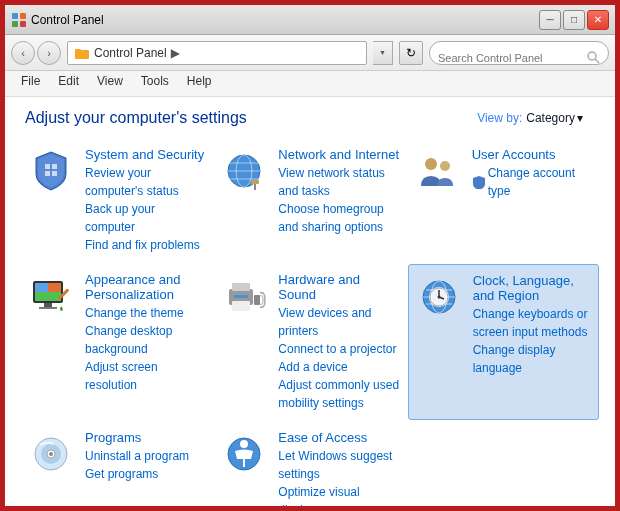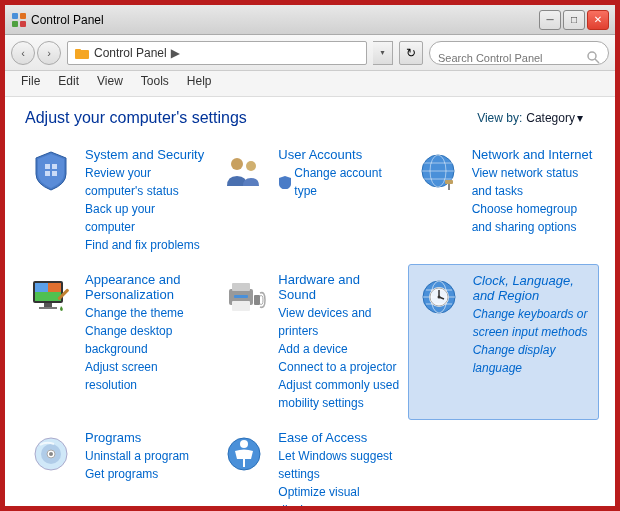--- a/index.html
+++ b/index.html
@@ -196,21 +196,21 @@
 
     .view-by {
       display: flex;
       align-items: center;
       gap: 4px;
       font-size: 12px;
       color: #333;
     }
 
     .view-by-label {
-      color: #0c4a6e;
+      color: #3b82f6;
     }
 
     .view-by-value {
       color: #0f172a;
       cursor: pointer;
       display: flex;
       align-items: center;
       gap: 2px;
     }
 
@@ -227,21 +227,20 @@
       align-items: flex-start;
       padding: 8px 6px;
       gap: 10px;
       border-radius: 3px;
       cursor: pointer;
     }
 
     .category-item.highlighted {
       background: #cfe0f5;
       border: 1px solid #7aace8;
-      font-style: italic;
     }
 
     .cat-icon {
       width: 48px;
       height: 48px;
       flex-shrink: 0;
       display: flex;
       align-items: center;
       justify-content: center;
     }
@@ -358,20 +357,41 @@
           <span class="cat-link">Review your computer's status</span>
           <span class="cat-link">Back up your computer</span>
           <span class="cat-link">Find and fix problems</span>
         </div>
       </div>
 
       <div class="category-item">
         <div class="cat-icon">
           <svg width="46" height="46">
 
+            <circle cx="23" cy="23" r="16" fill="#4a90d9" stroke="#2a70b9" stroke-width="1"></circle>
+            <ellipse cx="23" cy="23" rx="8" ry="16" fill="none" stroke="#ffffff" stroke-width="1" opacity="0.5"></ellipse>
+            <line x1="7" y1="23" x2="39" y2="23" stroke="#ffffff" stroke-width="1" opacity="0.5"></line>
+            <line x1="9" y1="15" x2="37" y2="15" stroke="#ffffff" stroke-width="1" opacity="0.5"></line>
+            <line x1="9" y1="31" x2="37" y2="31" stroke="#ffffff" stroke-width="1" opacity="0.5"></line>
+
+            <rect x="30" y="32" width="8" height="4" fill="#c0a060" rx="1"></rect>
+            <line x1="34" y1="36" x2="34" y2="42" stroke="#888" stroke-width="2"></line>
+          </svg>
+        </div>
+        <div class="cat-text">
+          <div class="cat-title">Network and Internet</div>
+          <span class="cat-link">View network status and tasks</span>
+          <span class="cat-link">Choose homegroup and sharing options</span>
+        </div>
+      </div>
+
+      <div class="category-item">
+        <div class="cat-icon">
+          <svg width="46" height="46">
+
             <circle cx="16" cy="16" r="6" fill="#c8a060"></circle>
             <path d="M6 38 Q6 28 16 28 Q26 28 26 38" fill="#4a70b0"></path>
             <circle cx="30" cy="18" r="5" fill="#d0b070"></circle>
             <path d="M22 38 Q22 30 30 30 Q38 30 38 38" fill="#5a7ec0"></path>
           </svg>
         </div>
         <div class="cat-text">
           <div class="cat-title">User Accounts</div>
           <div style="display:flex; align-items:center; gap:3px;">
             <svg width="14" height="14">
@@ -379,41 +399,20 @@
             </svg>
             <span class="cat-link">Change account type</span>
           </div>
         </div>
       </div>
 
       <div class="category-item">
         <div class="cat-icon">
           <svg width="46" height="46">
 
-            <circle cx="23" cy="23" r="16" fill="#4a90d9" stroke="#2a70b9" stroke-width="1"></circle>
-            <ellipse cx="23" cy="23" rx="8" ry="16" fill="none" stroke="#ffffff" stroke-width="1" opacity="0.5"></ellipse>
-            <line x1="7" y1="23" x2="39" y2="23" stroke="#ffffff" stroke-width="1" opacity="0.5"></line>
-            <line x1="9" y1="15" x2="37" y2="15" stroke="#ffffff" stroke-width="1" opacity="0.5"></line>
-            <line x1="9" y1="31" x2="37" y2="31" stroke="#ffffff" stroke-width="1" opacity="0.5"></line>
-
-            <rect x="30" y="32" width="8" height="4" fill="#c0a060" rx="1"></rect>
-            <line x1="34" y1="36" x2="34" y2="42" stroke="#888" stroke-width="2"></line>
-          </svg>
-        </div>
-        <div class="cat-text">
-          <div class="cat-title">Network and Internet</div>
-          <span class="cat-link">View network status and tasks</span>
-          <span class="cat-link">Choose homegroup and sharing options</span>
-        </div>
-      </div>
-
-      <div class="category-item">
-        <div class="cat-icon">
-          <svg width="46" height="46">
-
             <rect x="5" y="8" width="30" height="22" fill="#333" rx="2"></rect>
             <rect x="7" y="10" width="26" height="18" fill="#4a90d9"></rect>
             <rect x="7" y="10" width="13" height="9" fill="#5ba0e9"></rect>
             <rect x="20" y="10" width="13" height="9" fill="#e07030"></rect>
             <rect x="7" y="19" width="26" height="9" fill="#50c050"></rect>
             <rect x="16" y="30" width="8" height="4" fill="#555"></rect>
             <rect x="11" y="34" width="18" height="2" fill="#777"></rect>
 
             <rect x="28" y="20" width="14" height="3" fill="#c08030" rx="1" transform="rotate(-45 35 21)"></rect>
             <path d="M33 33 Q36 36 34 38 Q32 38 32 36 Z" fill="#4a9030"></path>
@@ -437,22 +436,22 @@
             <rect x="13" y="22" width="14" height="3" fill="#4a90d9" rx="1"></rect>
 
             <rect x="33" y="22" width="6" height="10" fill="#888" rx="1"></rect>
             <path d="M39 20 Q44 18 44 27 Q44 36 39 34" fill="none" stroke="#aaa" stroke-width="1.5"></path>
             <path d="M39 23 Q42 21 42 27 Q42 33 39 31" fill="none" stroke="#aaa" stroke-width="1"></path>
           </svg>
         </div>
         <div class="cat-text">
           <div class="cat-title">Hardware and Sound</div>
           <span class="cat-link">View devices and printers</span>
+          <span class="cat-link">Connect to a projector</span>
           <span class="cat-link">Add a device</span>
-          <span class="cat-link">Connect to a projector</span>
           <span class="cat-link">Adjust commonly used mobility settings</span>
         </div>
       </div>
 
       <div class="category-item highlighted">
         <div class="cat-icon">
           <svg width="46" height="46">
 
             <circle cx="23" cy="23" r="16" fill="#4a90d9" stroke="#2a70b9" stroke-width="1"></circle>
             <ellipse cx="23" cy="23" rx="8" ry="16" fill="none" stroke="#ffffff" stroke-width="1" opacity="0.6"></ellipse>

